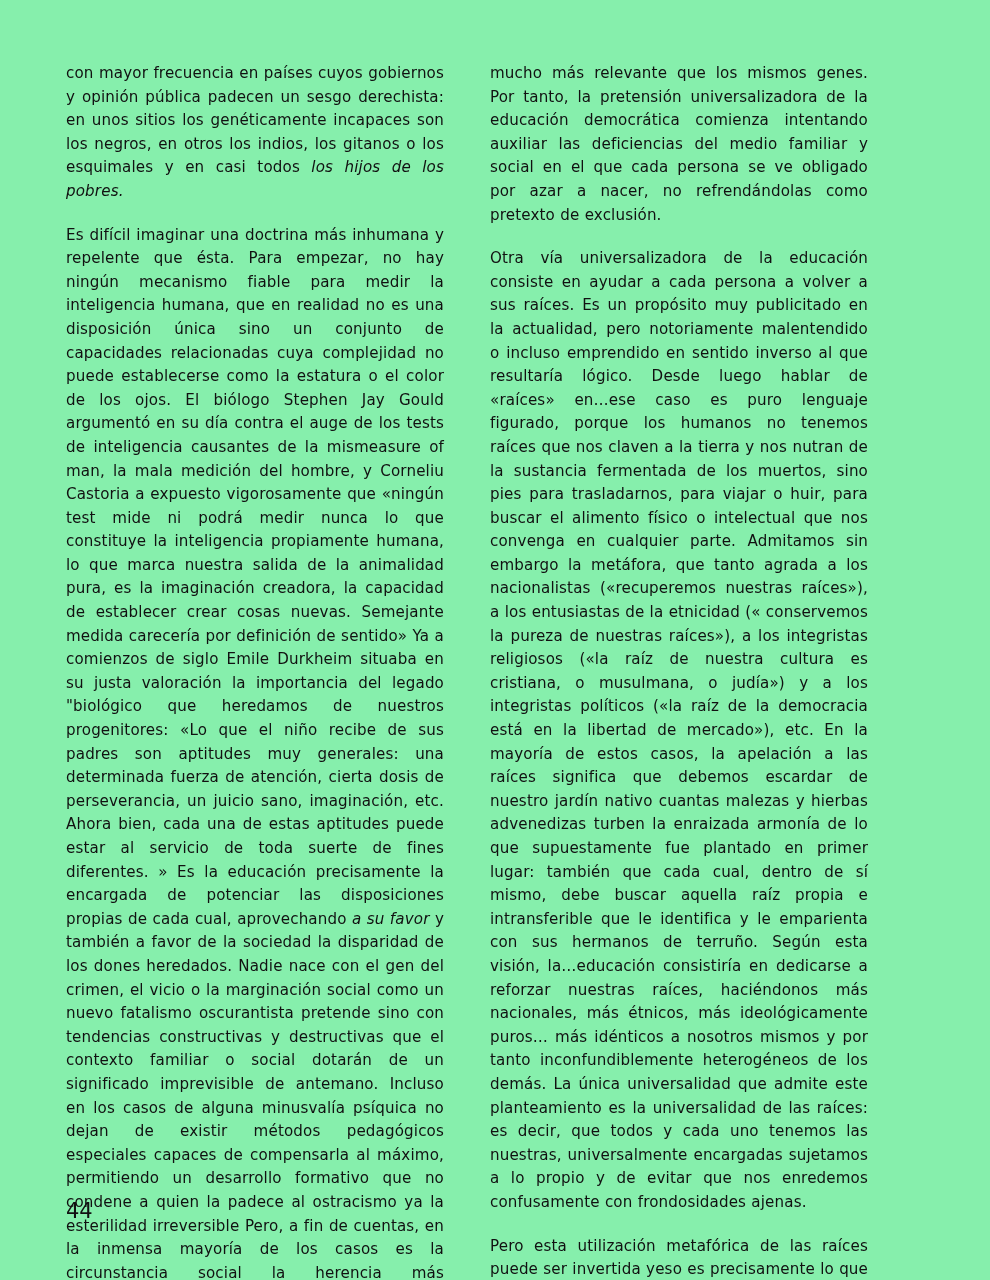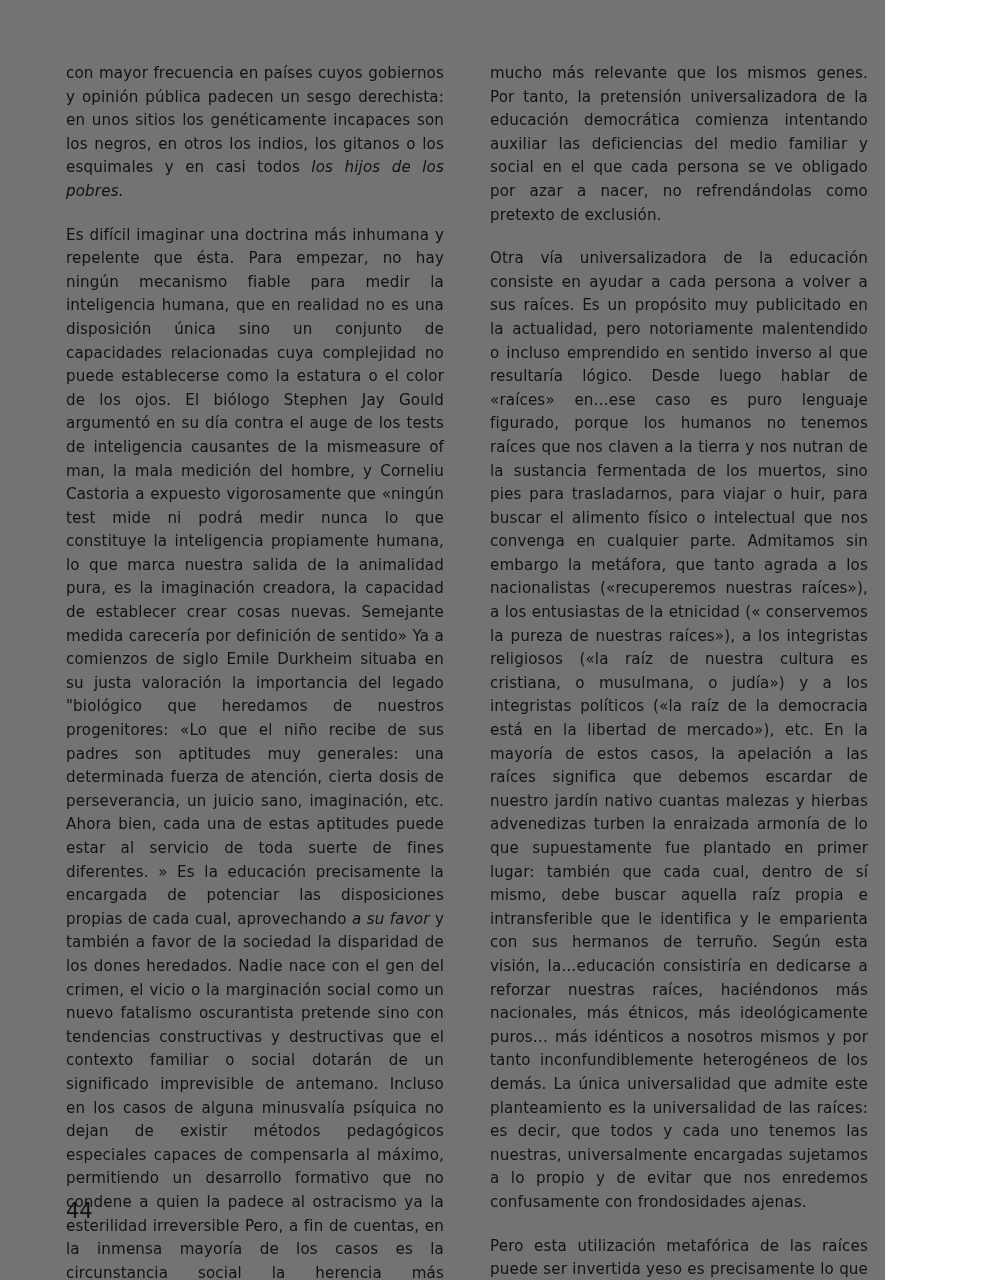--- a/index.html
+++ b/index.html
@@ -2,23 +2,23 @@
 <html><head>
 <meta charset="utf-8">
 <style>
   html, body {
     margin: 0;
     padding: 0;
     background: #ffffff;
   }
   .page {
     position: relative;
-    width: 885px;
+    width: 990px;
     height: 1280px;
-    background: #737373;
+    background: #86efac;
     box-sizing: border-box;
     overflow: hidden;
     font-family: "DejaVu Sans", sans-serif;
     color: #111111;
   }
   .columns {
     position: absolute;
     left: 66px;
     top: 62px;
     width: 824px;

